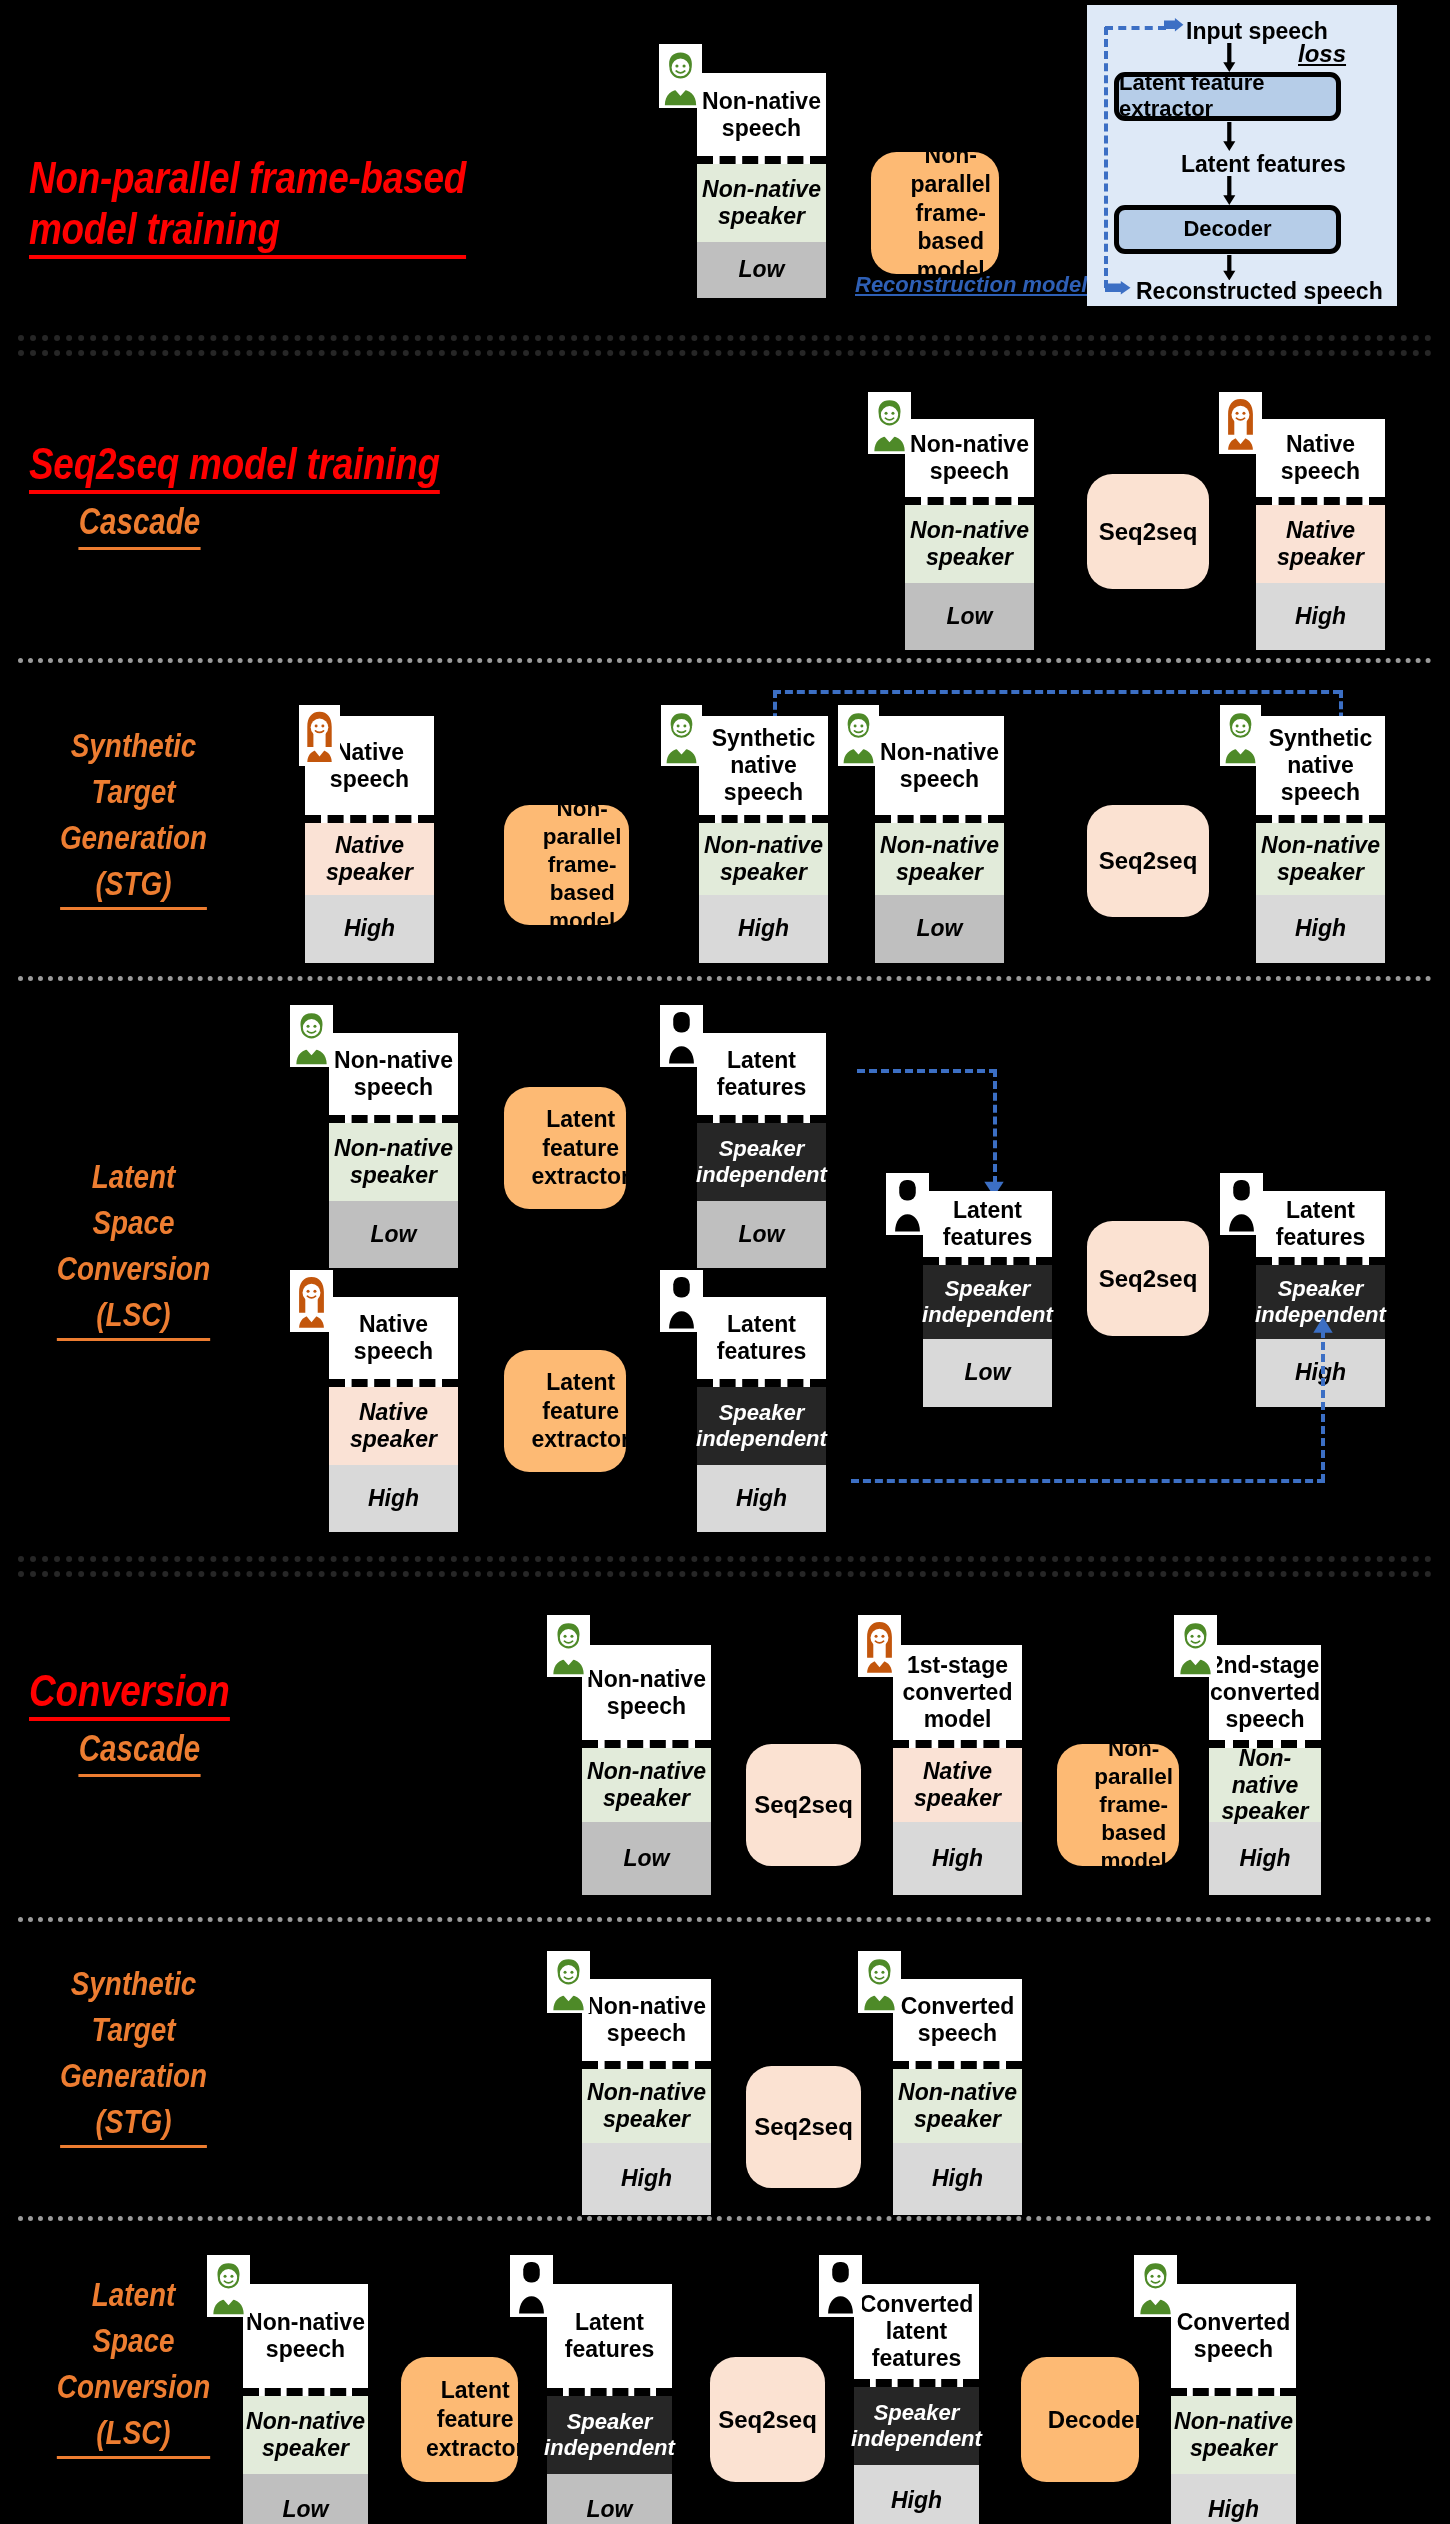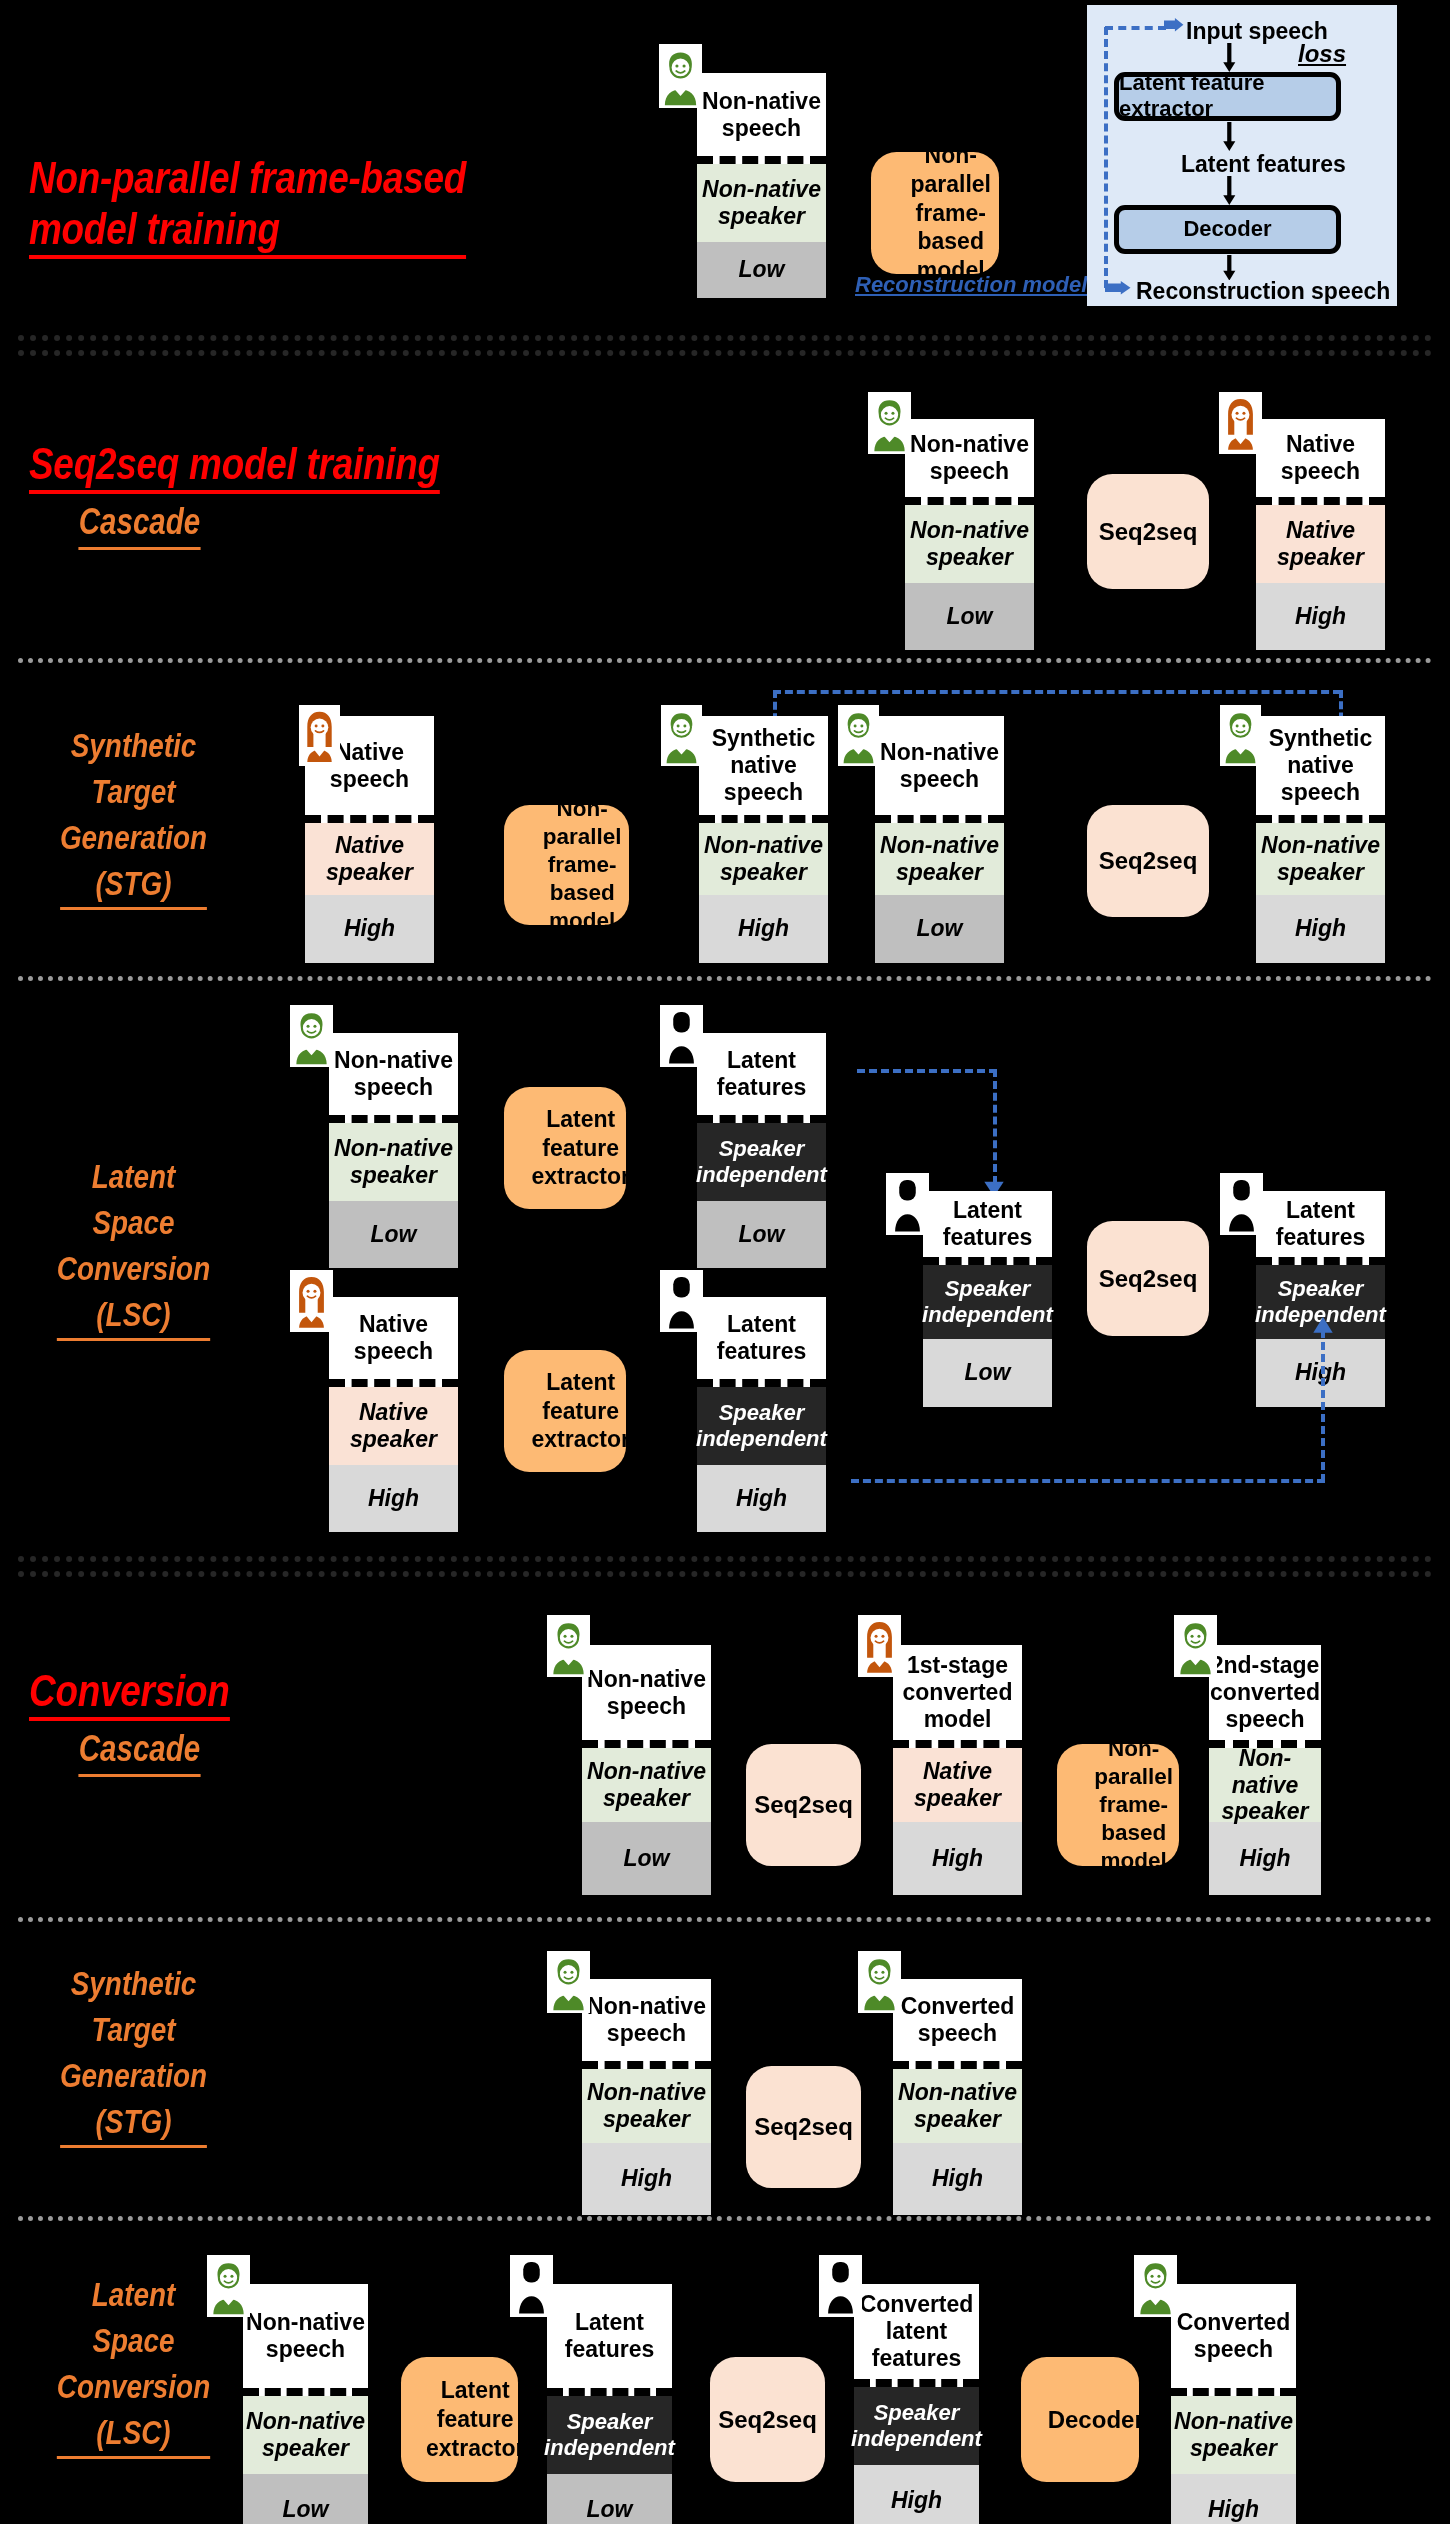--- a/index.html
+++ b/index.html
@@ -159,21 +159,21 @@
     <div class="ptxt" style="left:94px; top:146px; font-size:23px;">Latent features</div>
     <svg class="arrow-dn" style="left:135px; top:171px;" width="14.6" height="29" viewBox="0 0 24 48">
         <line x1="12" y1="0" x2="12" y2="34" stroke="#000" stroke-width="7"></line>
         <polygon points="2,32 22,32 12,48" fill="#000"></polygon>
       </svg>
     <div class="blk" style="left:27px; top:200px; width:227px; height:49px; font-size:22px;">Decoder</div>
     <svg class="arrow-dn" style="left:135px; top:250px;" width="14.6" height="25.5" viewBox="0 0 24 42">
         <line x1="12" y1="0" x2="12" y2="28" stroke="#000" stroke-width="7"></line>
         <polygon points="2,26 22,26 12,42" fill="#000"></polygon>
       </svg>
-    <div class="ptxt" style="left:49px; top:273px; font-size:23px;">Reconstruction speech</div>
+    <div class="ptxt" style="left:49px; top:273px; font-size:23px;">Reconstructed speech</div>
 
     <div class="blue-dash-v" style="left:17px; top:22px; height:261px;"></div>
     <div class="blue-dash-h" style="left:18px; top:20.7px; width:61px;"></div>
     <svg class="arrowhead" style="left:77px; top:13.4px;" width="19.4" height="16" viewBox="0 0 32 26">
         <polygon points="0,4 18,4 18,0 32,11 18,22 18,18 0,18" fill="#3C6FC4"></polygon>
       </svg>
     <svg class="arrowhead" style="left:18px; top:276px;" width="25.5" height="16" viewBox="0 0 42 26">
         <polygon points="0,4 26,4 26,0 42,11 26,22 26,18 0,18" fill="#3C6FC4"></polygon>
       </svg>
   </div>

